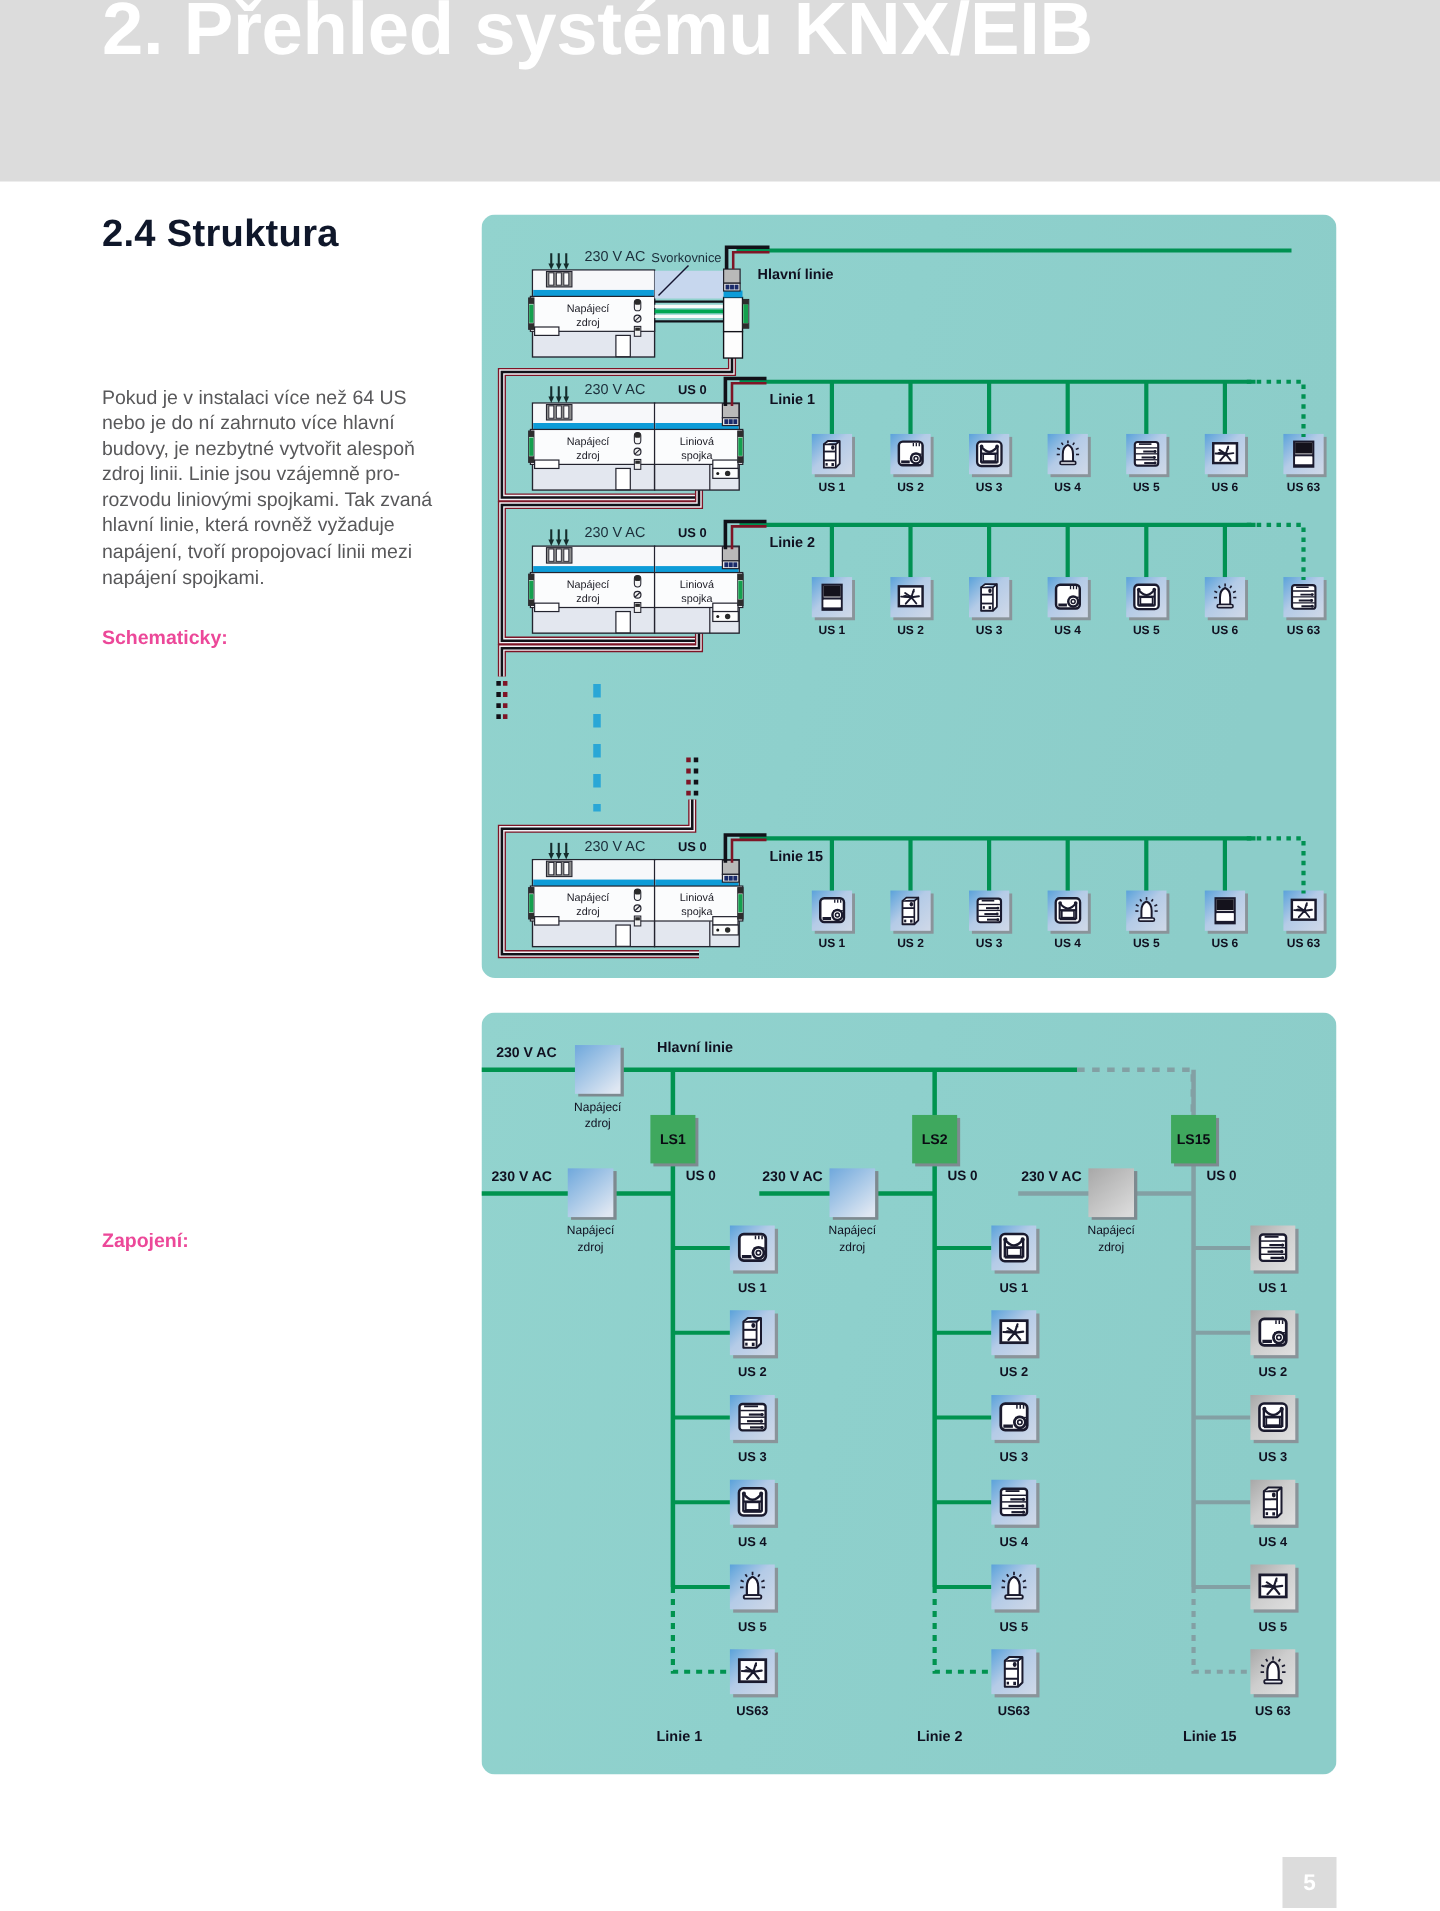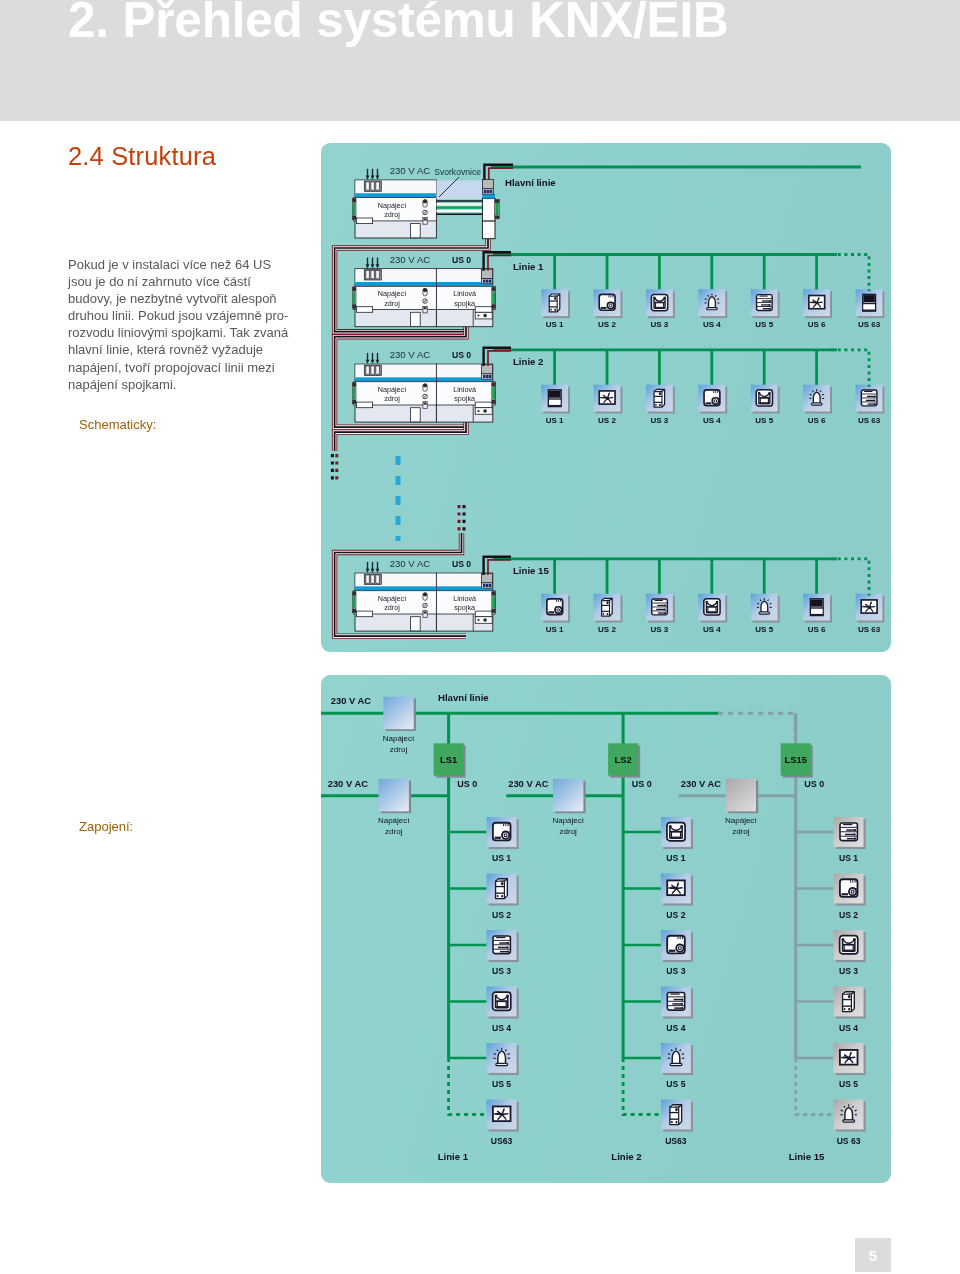--- a/index.html
+++ b/index.html
@@ -1,44 +1,44 @@
 <!DOCTYPE html>
 <html><head>
 <meta charset="utf-8">
 <style>
   html,body{margin:0;padding:0;}
   body{width:960px;height:1274px;background:#fff;font-family:"Liberation Sans",sans-serif;}
   .page{position:relative;width:960px;height:1274px;overflow:hidden;padding-left:48px;}
   .hdr-band{position:absolute;left:0;top:0;width:960px;height:121px;background:#dcdcdc;}
   .hdr-title{position:absolute;left:68px;top:-4px;font-size:49.5px;font-weight:bold;color:#fff;letter-spacing:-0.2px;line-height:48px;white-space:nowrap;}
-  .sec-title{position:absolute;left:68px;top:141px;font-size:25.4px;font-weight:normal;color:#c2410c;line-height:31px;letter-spacing:0.2px;white-space:nowrap;}
+  .sec-title{position:absolute;left:68px;top:141px;font-size:25.4px;font-weight:bold;color:#0f172a;line-height:31px;letter-spacing:0.2px;white-space:nowrap;}
   .sec-title .ind{display:block;padding-left:45px;}
   .body-text{position:absolute;left:68px;font-size:13px;color:#58585a;line-height:17.1px;white-space:nowrap;}
-  .lead{font-weight:normal;color:#a16207;margin-left:11px;}
+  .lead{font-weight:bold;color:#ec4899;}
   .pg-num{position:absolute;left:855px;top:1238px;width:36px;height:34px;background:#dcdcdc;color:#fff;font-size:15px;font-weight:bold;display:flex;align-items:center;justify-content:center;}
   .panel{position:absolute;border-radius:9px;}
   svg{display:block;}
 </style>
 </head>
 <body>
 
 <div class="page">
   <div class="hdr-band"></div>
   <div class="hdr-title">2. Přehled systému KNX/EIB</div>
 
   <div class="sec-title">
     <span>2.4</span>
     <span>Struktura</span>
   </div>
 
   <div class="body-text" id="p1" style="top:256px">
       <div>Pokud je v instalaci více než 64 US</div>
-      <div>jsou je do ní zahrnuto více částí</div>
+      <div>nebo je do ní zahrnuto více hlavní</div>
       <div>budovy, je nezbytné vytvořit alespoň</div>
-      <div>druhou linii. Pokud jsou vzájemně pro-</div>
+      <div>zdroj linii. Linie jsou vzájemně pro-</div>
       <div>rozvodu liniovými spojkami. Tak zvaná</div>
       <div>hlavní linie, která rovněž vyžaduje</div>
       <div>napájení, tvoří propojovací linii mezi</div>
       <div>napájení spojkami.</div>
     </div>
   <div class="body-text lead" style="top:416px">Schematicky:</div>
   <div class="body-text lead" style="top:818px">Zapojení:</div>
 
   <div class="panel" id="panel-top" style="left:321px;top:143px;width:570px;height:509px">
     <svg id="svg-top" width="570" height="509" viewBox="0 0 570 509">

